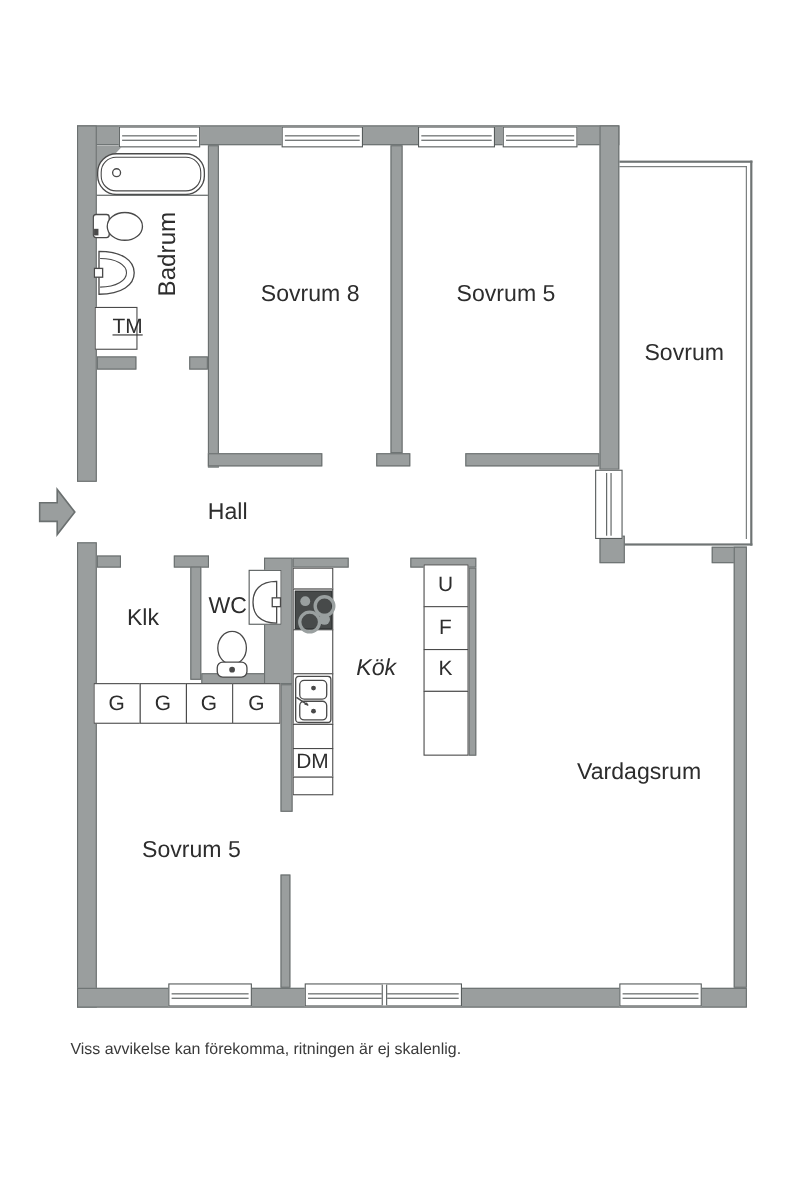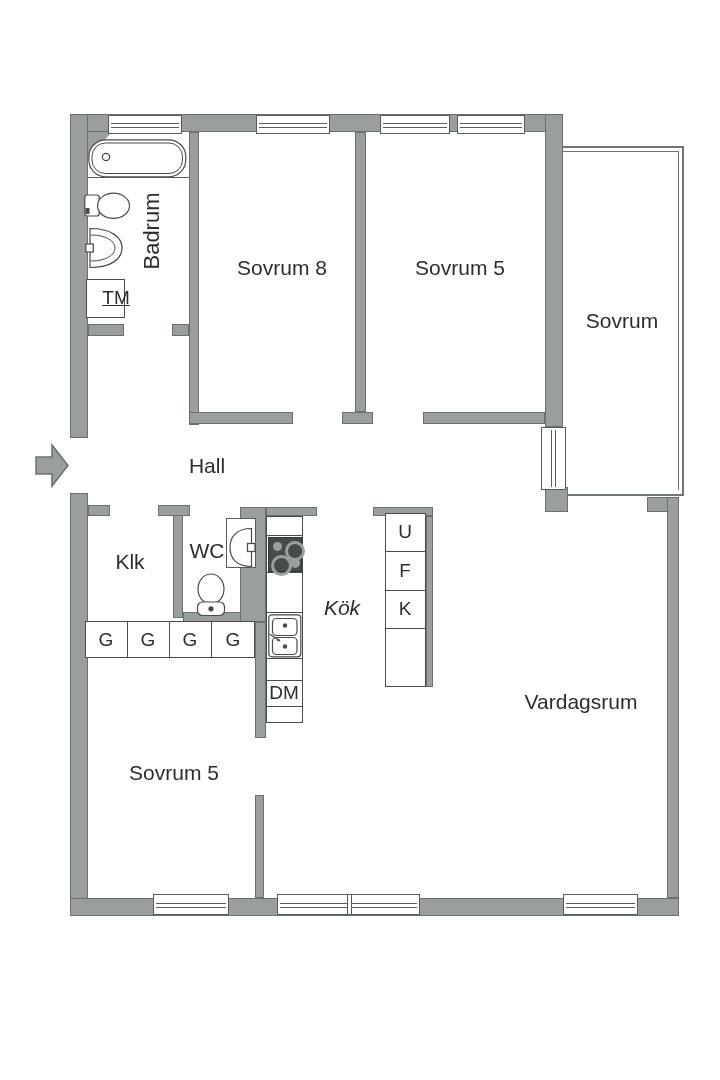--- a/index.html
+++ b/index.html
@@ -187,14 +187,15 @@
   <span class="room-label" style="left:282px;top:268px;">Sovrum 8</span>
   <span class="room-label" style="left:460px;top:268px;">Sovrum 5</span>
   <span class="room-label" style="left:622px;top:321px;">Sovrum</span>
   <span class="room-label" style="left:207px;top:466px;">Hall</span>
   <span class="room-label" style="left:130px;top:562px;">Klk</span>
   <span class="room-label" style="left:207px;top:551px;">WC</span>
   <span class="room-label" style="left:342px;top:608px;font-style:italic;">Kök</span>
   <span class="room-label" style="left:581px;top:702px;">Vardagsrum</span>
   <span class="room-label" style="left:174px;top:773px;">Sovrum 5</span>
 
+  <div class="disclaimer" style="left:64px;top:946px;">Viss avvikelse kan förekomma, ritningen är ej skalenlig.</div>
 
 </div>
 
 </body></html>

